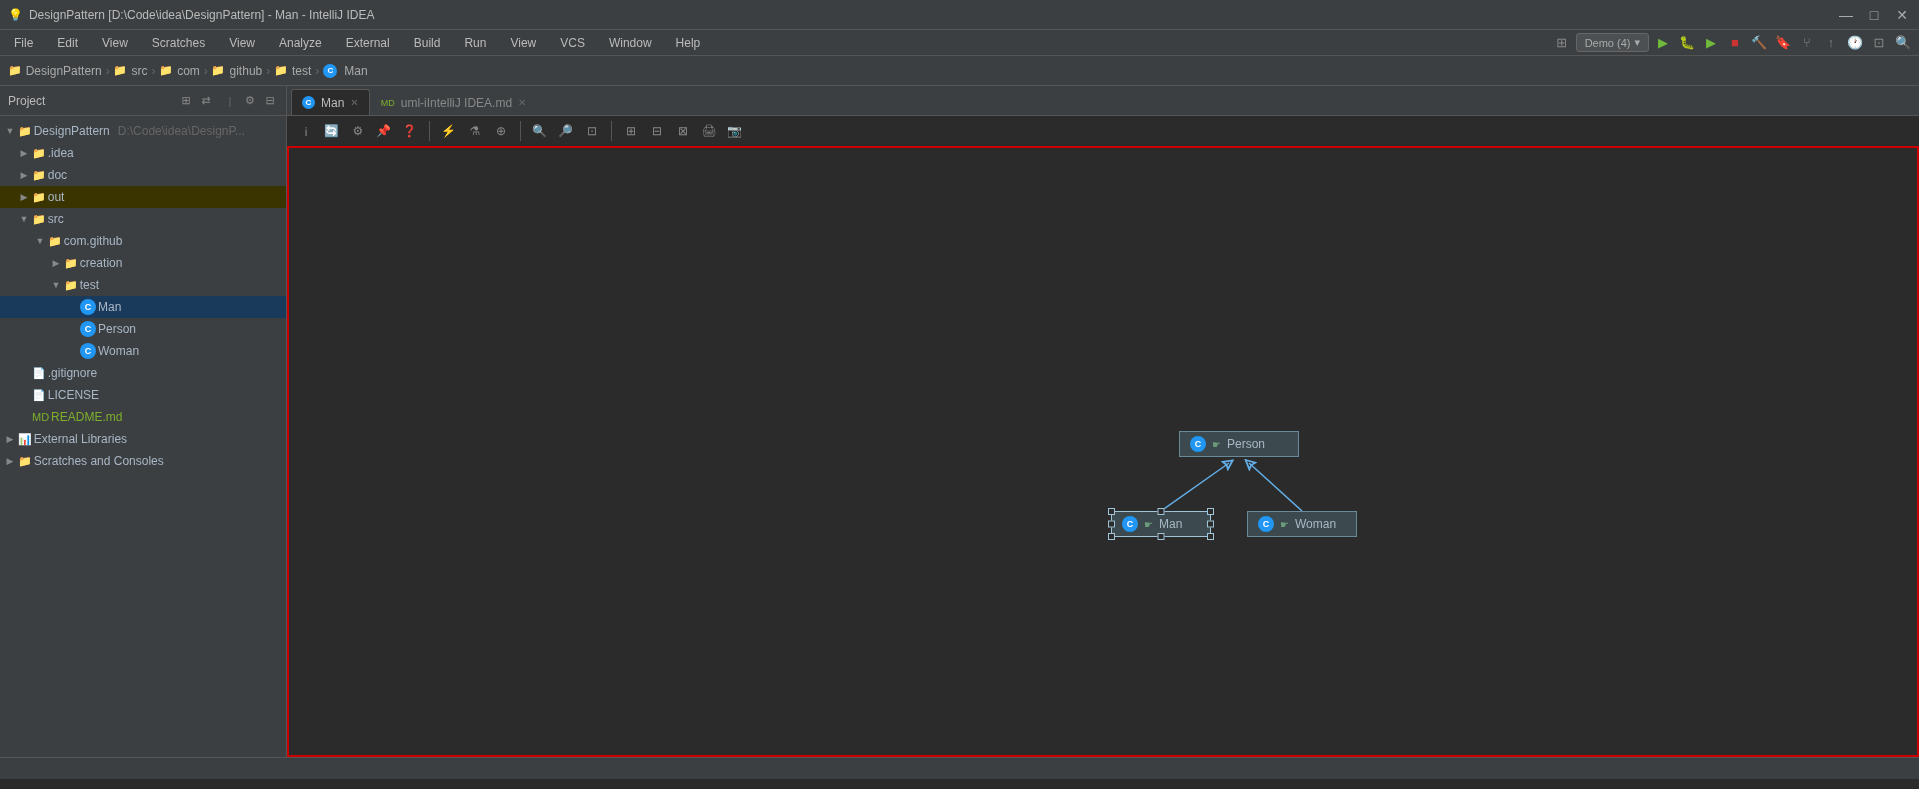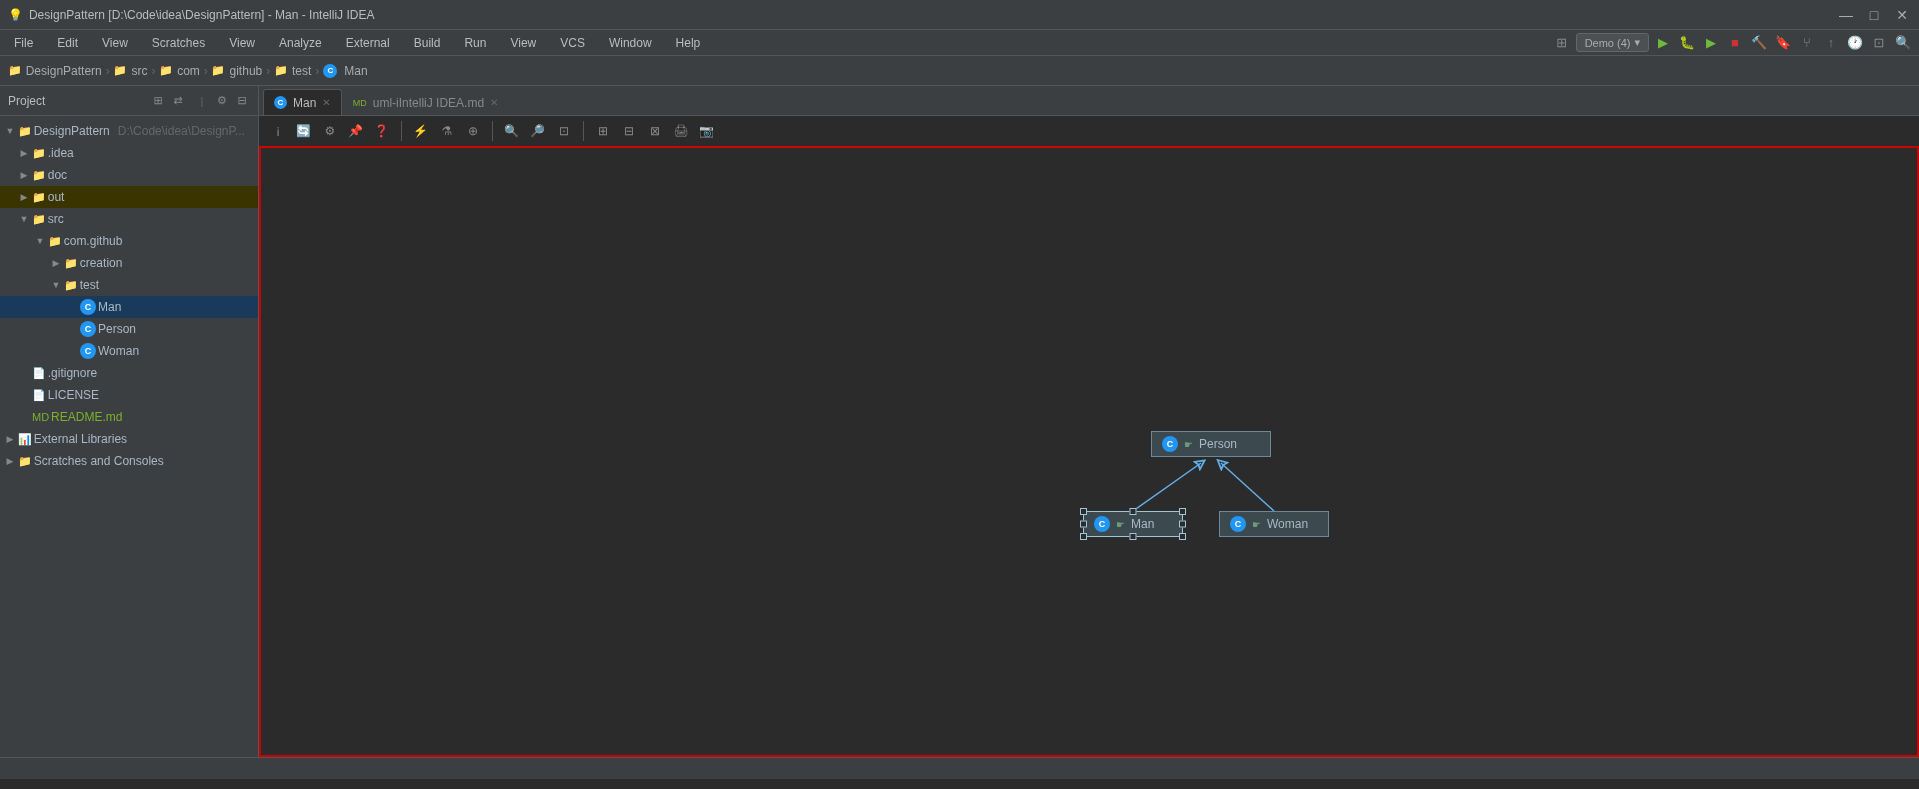--- a/index.html
+++ b/index.html
@@ -77,21 +77,21 @@
     .path-sep { color: #666; }
 
     
     .main-layout {
       display: flex;
       height: calc(789px - 86px - 32px);
     }
 
     
     .sidebar {
-      width: 259px;
+      width: 287px;
       background: #3c3f41;
       border-right: 1px solid #555;
       display: flex;
       flex-direction: column;
       overflow: hidden;
     }
     .sidebar-header {
       height: 30px;
       display: flex;
       align-items: center;

